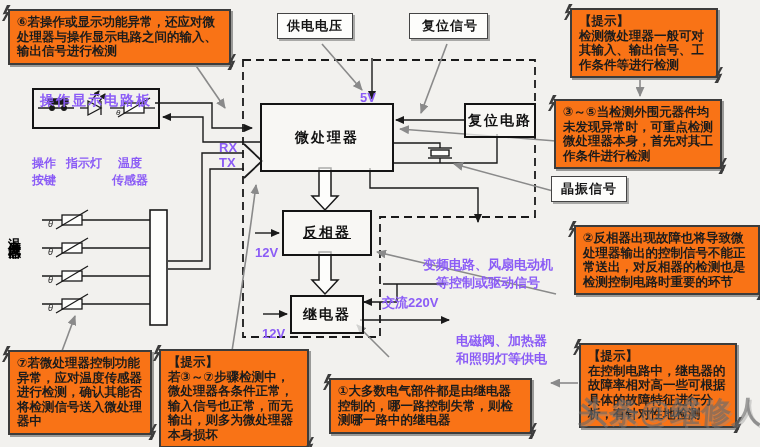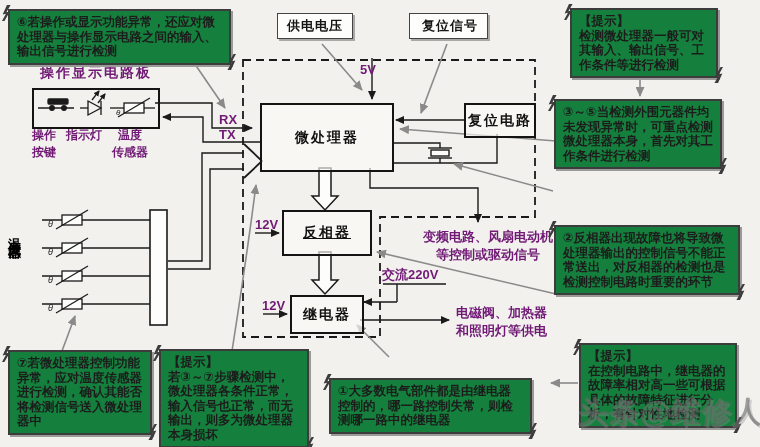--- a/index.html
+++ b/index.html
@@ -2,42 +2,42 @@
 <html><head>
 <meta charset="utf-8">
 <style>
   html,body{margin:0;padding:0;}
   body{font-family:"Liberation Sans","DejaVu Sans",sans-serif;}
   #stage{position:relative;width:760px;height:447px;background:#f2f1ee;overflow:hidden;}
   #wires{position:absolute;left:0;top:0;}
   .abs{position:absolute;}
   .pre{white-space:pre-line;}
   .callout{
-    position:absolute;background:#15803d;border:2px solid #3c3c3c;
+    position:absolute;background:#f97316;border:2px solid #3c3c3c;
     box-shadow:2px 2px 0 #9a9a98;padding:4px 7px;
     font-size:12.5px;line-height:1.16;font-weight:600;color:#1c1c1c;
     white-space:pre-line;z-index:5;
   }
   .callout::before,.callout::after{
     content:"";position:absolute;width:11px;height:16px;background:#3c3c3c;
     clip-path:polygon(45% 0,78% 0,40% 45%,72% 40%,22% 100%,0 100%,36% 55%,6% 60%);
   }
   .callout::before{left:-8px;top:-6px;}
   .callout::after{right:-7px;bottom:-7px;transform:rotate(180deg);}
   .siglabel{
     position:absolute;background:#fdfdfb;border:1.5px solid #444;
     box-shadow:2px 2px 0 #a9a9a7;padding:3px 9px;font-size:13px;font-weight:700;
     color:#161616;z-index:4;letter-spacing:1px;
   }
   .block{
     position:absolute;border:2.5px solid #141414;background:rgba(250,250,248,.65);
     display:flex;align-items:center;justify-content:center;
     font-size:14px;font-weight:700;letter-spacing:2px;color:#111;z-index:3;
   }
-  .wiretext{position:absolute;font-weight:700;color:#701a75;z-index:2;}
+  .wiretext{position:absolute;font-weight:700;color:#8b5cf6;z-index:2;margin-top:28px;}
   .small{font-size:13px;}
   .tiny{font-size:12px;}
   #watermark{
     position:absolute;left:578px;top:392px;font-size:30px;font-weight:700;
     color:rgba(105,105,105,.62);letter-spacing:1px;transform:skewX(-4deg);
     text-shadow:2px 2px 0 rgba(140,140,140,.35);z-index:9;white-space:nowrap;
   }
   #board-title{font-size:14px;letter-spacing:2px;}
   #vert-sensor{writing-mode:vertical-rl;text-orientation:upright;font-size:13px;
     font-weight:700;letter-spacing:2px;}
@@ -160,30 +160,31 @@
       <path d="M578,383 H551" marker-end="url(#mG)"></path>
       <path d="M232,351 Q246,262 256,185" marker-end="url(#mG)"></path>
       <path d="M62,351 L75,316" marker-end="url(#mG)"></path>
     </g>
   </svg>
 
   <div class="callout" style="left:8px;top:9px;width:205px;">⑥若操作或显示功能异常，还应对微处理器与操作显示电路之间的输入、输出信号进行检测</div>
   <div class="callout" style="left:570px;top:8px;width:130px;">【提示】
 检测微处理器一般可对其输入、输出信号、工作条件等进行检测</div>
   <div class="callout" style="left:554px;top:99px;width:150px;">③～⑤当检测外围元器件均未发现异常时，可重点检测微处理器本身，首先对其工作条件进行检测</div>
-  <div class="callout" style="left:554px;top:225px;width:168px;">②反相器出现故障也将导致微处理器输出的控制信号不能正常送出，对反相器的检测也是检测控制电路时重要的环节</div>
+  <div class="callout" style="left:574px;top:225px;width:168px;">②反相器出现故障也将导致微处理器输出的控制信号不能正常送出，对反相器的检测也是检测控制电路时重要的环节</div>
   <div class="callout" style="left:8px;top:350px;width:126px;">⑦若微处理器控制功能异常，应对温度传感器进行检测，确认其能否将检测信号送入微处理器中</div>
   <div class="callout" style="left:159px;top:349px;width:132px;">【提示】
 若③～⑦步骤检测中，微处理器各条件正常，输入信号也正常，而无输出，则多为微处理器本身损坏</div>
   <div class="callout" style="left:329px;top:365px;width:185px;margin-top:13px;">①大多数电气部件都是由继电器控制的，哪一路控制失常，则检测哪一路中的继电器</div>
   <div class="callout" style="left:579px;top:343px;width:140px;">【提示】
 在控制电路中，继电器的故障率相对高一些可根据具体的故障特征进行分析，有针对性地检测</div>
 
   <div class="siglabel" style="left:277px;top:13px;">供电电压</div>
   <div class="siglabel" style="left:409px;top:13px;padding-left:12px;">复位信号</div>
+  <div class="siglabel" style="left:551px;top:176px;">晶振信号</div>
 
   <div class="block" style="left:260px;top:103px;width:130px;height:65px;">微处理器</div>
   <div class="block" style="left:464px;top:103px;width:68px;height:31px;">复位电路</div>
   <div class="block" style="left:282px;top:210px;width:86px;height:42px;text-decoration:underline;">反相器</div>
   <div class="block" style="left:290px;top:295px;width:70px;height:35px;">继电器</div>
 
   <div class="wiretext abs" id="board-title" style="left:40px;top:64px;">操作显示电路板</div>
   <div class="abs" style="left:32px;top:88px;width:124px;height:37px;border:2px solid #141414;z-index:1;"></div>
   <div class="wiretext pre tiny" style="left:32px;top:127px;width:34px;text-align:left;">操作
 按键</div>

